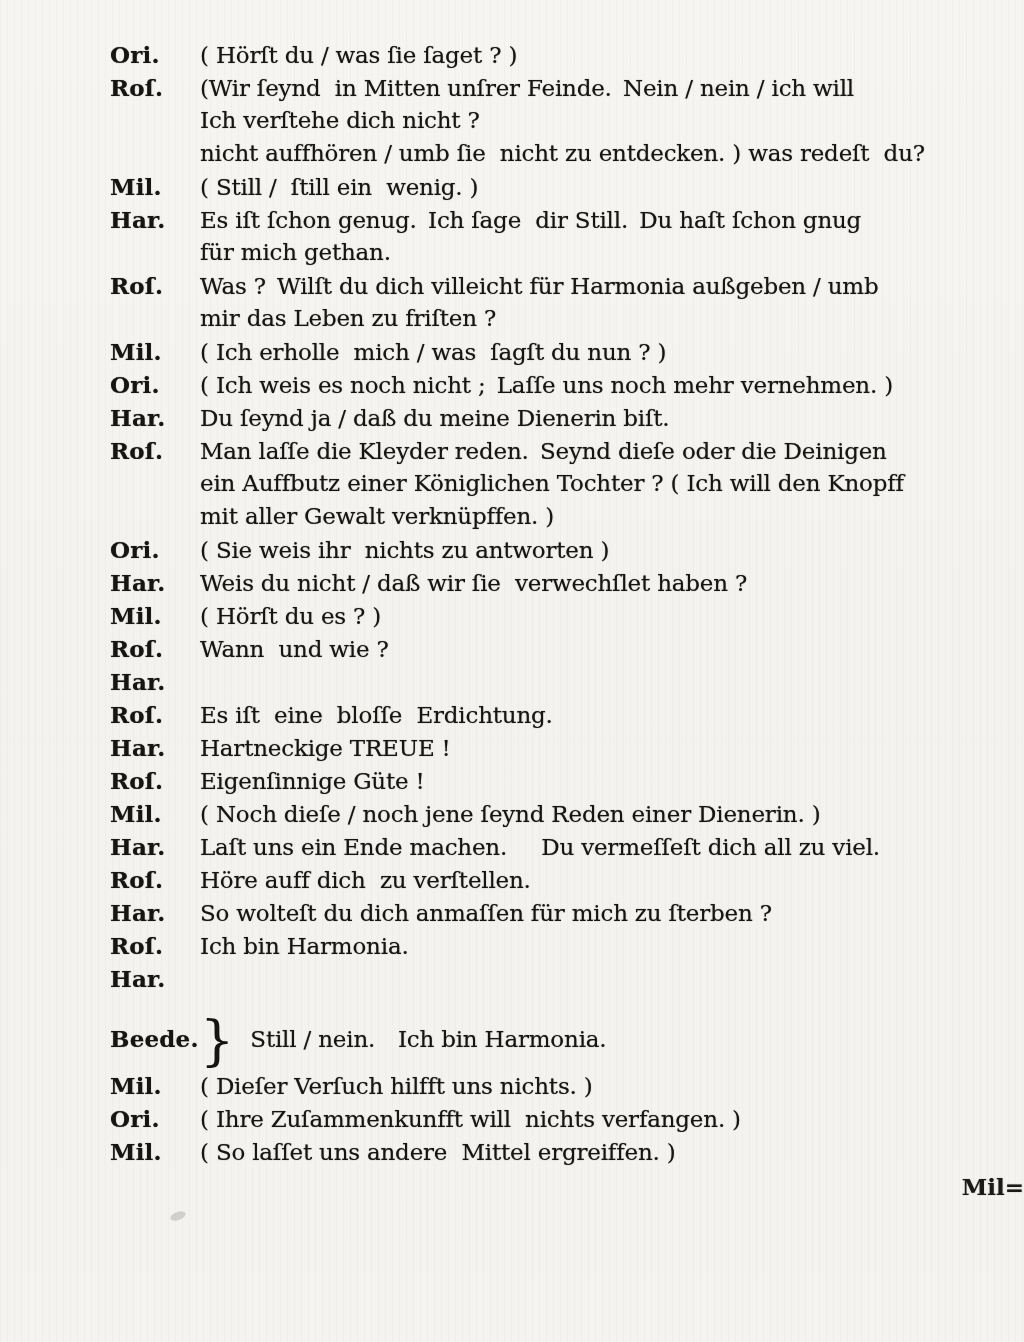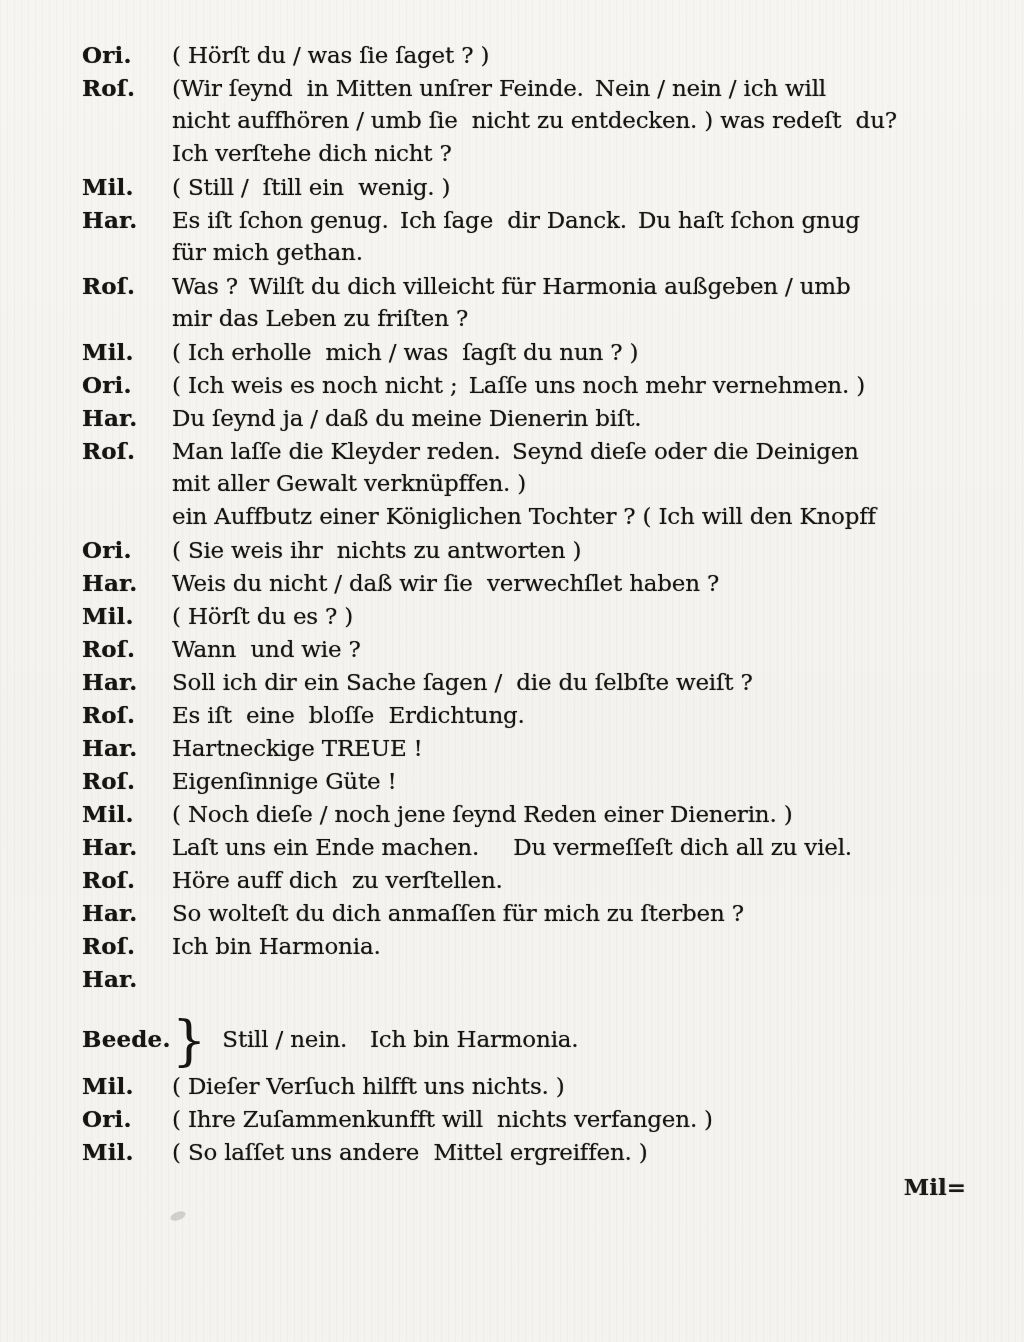--- a/index.html
+++ b/index.html
@@ -26,21 +26,21 @@
   }
   .content {
     position: absolute;
     left: 0;
     top: 38px;
     width: 100%;
   }
   .row {
     display: flex;
     align-items: baseline;
-    padding-left: 82px;
+    padding-left: 110px;
     height: 33px;
     line-height: 33px;
   }
   .speaker {
     flex: none;
     width: 90px;
     font-size: 23px;
     font-weight: bold;
     color: #171512;
     letter-spacing: 0.2px;
@@ -74,21 +74,20 @@
     height: 48px;
     line-height: 48px;
     align-items: center;
   }
   .row.beede .brace { display: inline-block; }
   .catchword-row {
     margin-top: 2px;
     height: 33px;
     line-height: 33px;
     text-align: right;
-    padding-right: 58px;
     font-size: 23px;
     font-weight: bold;
     color: #1c1a17;
     text-shadow: 0 0 1px rgba(20,18,15,0.5);
   }
   
   .speck {
     position: absolute;
     left: 170px;
     top: 1212px;
@@ -113,36 +112,36 @@
     <span class="text">( Hörſt du / was ſie ſaget ? )</span>
   </div>
       <div class="row">
     <span class="speaker">Roſ.</span>
 
     <span class="text">(Wir ſeynd  in Mitten unſrer Feinde. Nein / nein / ich will</span>
   </div>
       <div class="row">
     <span class="speaker"></span>
 
+    <span class="text">Ich verſtehe dich nicht ?</span>
+  </div>
+      <div class="row">
+    <span class="speaker"></span>
+
     <span class="text">nicht auffhören / umb ſie  nicht zu entdecken. ) was redeſt  du?</span>
   </div>
       <div class="row">
-    <span class="speaker"></span>
-
-    <span class="text">Ich verſtehe dich nicht ?</span>
-  </div>
-      <div class="row">
     <span class="speaker">Mil.</span>
 
     <span class="text">( Still /  ſtill ein  wenig. )</span>
   </div>
       <div class="row">
     <span class="speaker">Har.</span>
 
-    <span class="text">Es iſt ſchon genug. Ich ſage  dir Danck. Du haſt ſchon gnug</span>
+    <span class="text">Es iſt ſchon genug. Ich ſage  dir Still. Du haſt ſchon gnug</span>
   </div>
       <div class="row">
     <span class="speaker"></span>
 
     <span class="text">für mich gethan.</span>
   </div>
       <div class="row">
     <span class="speaker">Roſ.</span>
 
     <span class="text">Was ? Wilſt du dich villeicht für Harmonia außgeben / umb</span>
@@ -168,28 +167,28 @@
     <span class="text">Du ſeynd ja / daß du meine Dienerin biſt.</span>
   </div>
       <div class="row">
     <span class="speaker">Roſ.</span>
 
     <span class="text">Man laſſe die Kleyder reden. Seynd dieſe oder die Deinigen</span>
   </div>
       <div class="row">
     <span class="speaker"></span>
 
+    <span class="text">ein Auffbutz einer Königlichen Tochter ? ( Ich will den Knopff</span>
+  </div>
+      <div class="row">
+    <span class="speaker"></span>
+
     <span class="text">mit aller Gewalt verknüpffen. )</span>
   </div>
       <div class="row">
-    <span class="speaker"></span>
-
-    <span class="text">ein Auffbutz einer Königlichen Tochter ? ( Ich will den Knopff</span>
-  </div>
-      <div class="row">
     <span class="speaker">Ori.</span>
 
     <span class="text">( Sie weis ihr  nichts zu antworten )</span>
   </div>
       <div class="row">
     <span class="speaker">Har.</span>
 
     <span class="text">Weis du nicht / daß wir ſie  verwechſlet haben ?</span>
   </div>
       <div class="row">
@@ -198,21 +197,20 @@
     <span class="text">( Hörſt du es ? )</span>
   </div>
       <div class="row">
     <span class="speaker">Roſ.</span>
 
     <span class="text">Wann  und wie ?</span>
   </div>
       <div class="row">
     <span class="speaker">Har.</span>
 
-    <span class="text">Soll ich dir ein Sache ſagen /  die du ſelbſte weiſt ?</span>
   </div>
       <div class="row">
     <span class="speaker">Roſ.</span>
 
     <span class="text">Es iſt  eine  bloſſe  Erdichtung.</span>
   </div>
       <div class="row">
     <span class="speaker">Har.</span>
 
     <span class="text">Hartneckige TREUE !</span>

